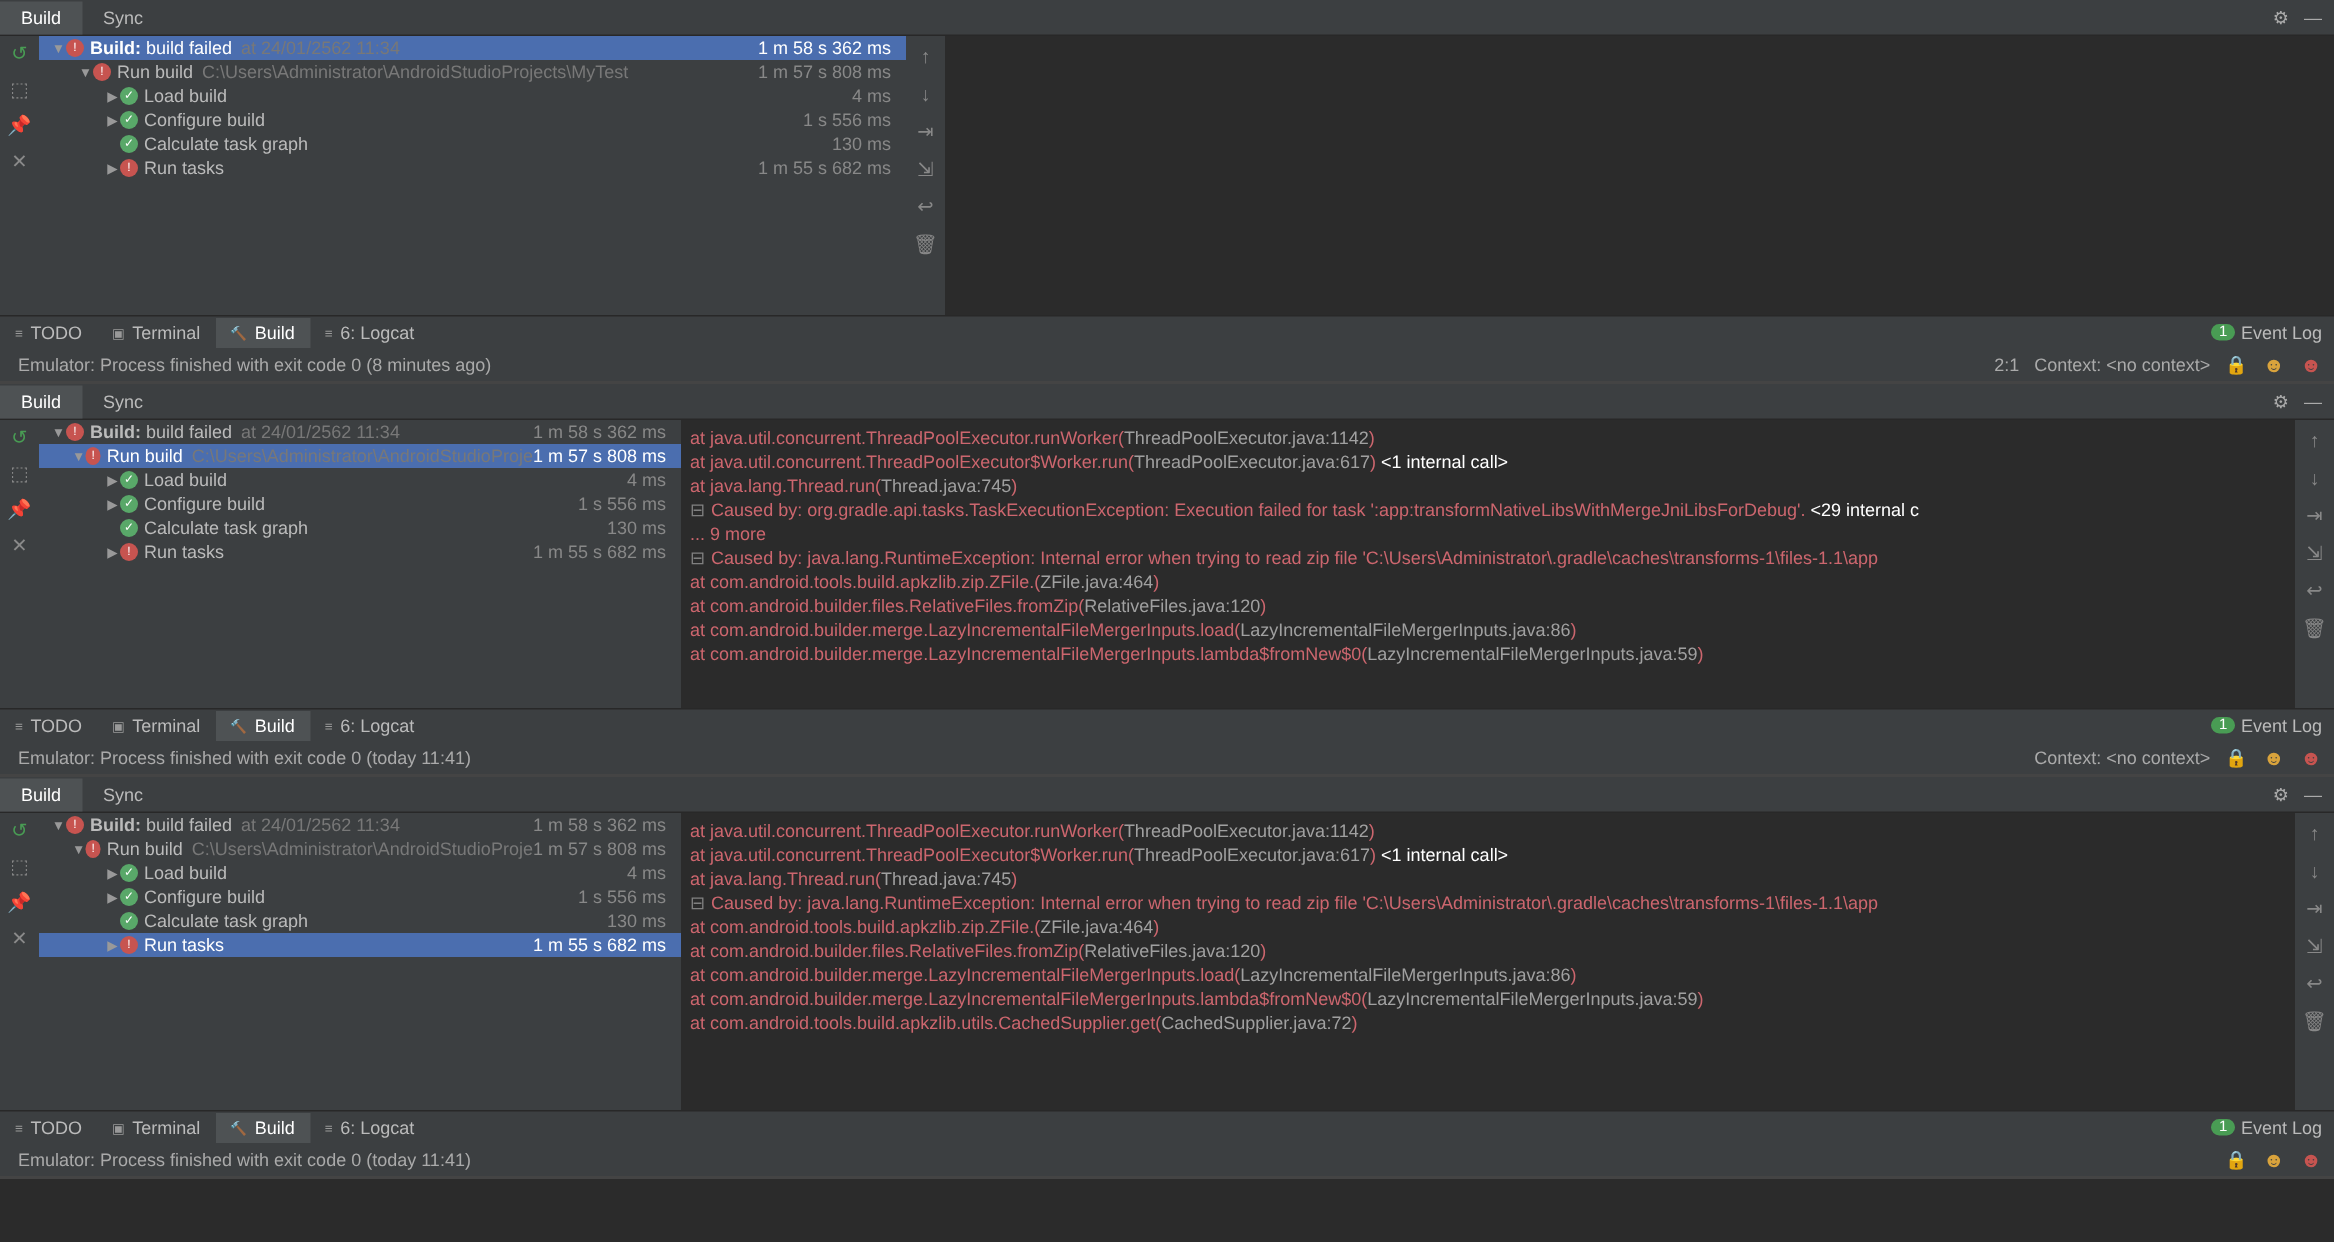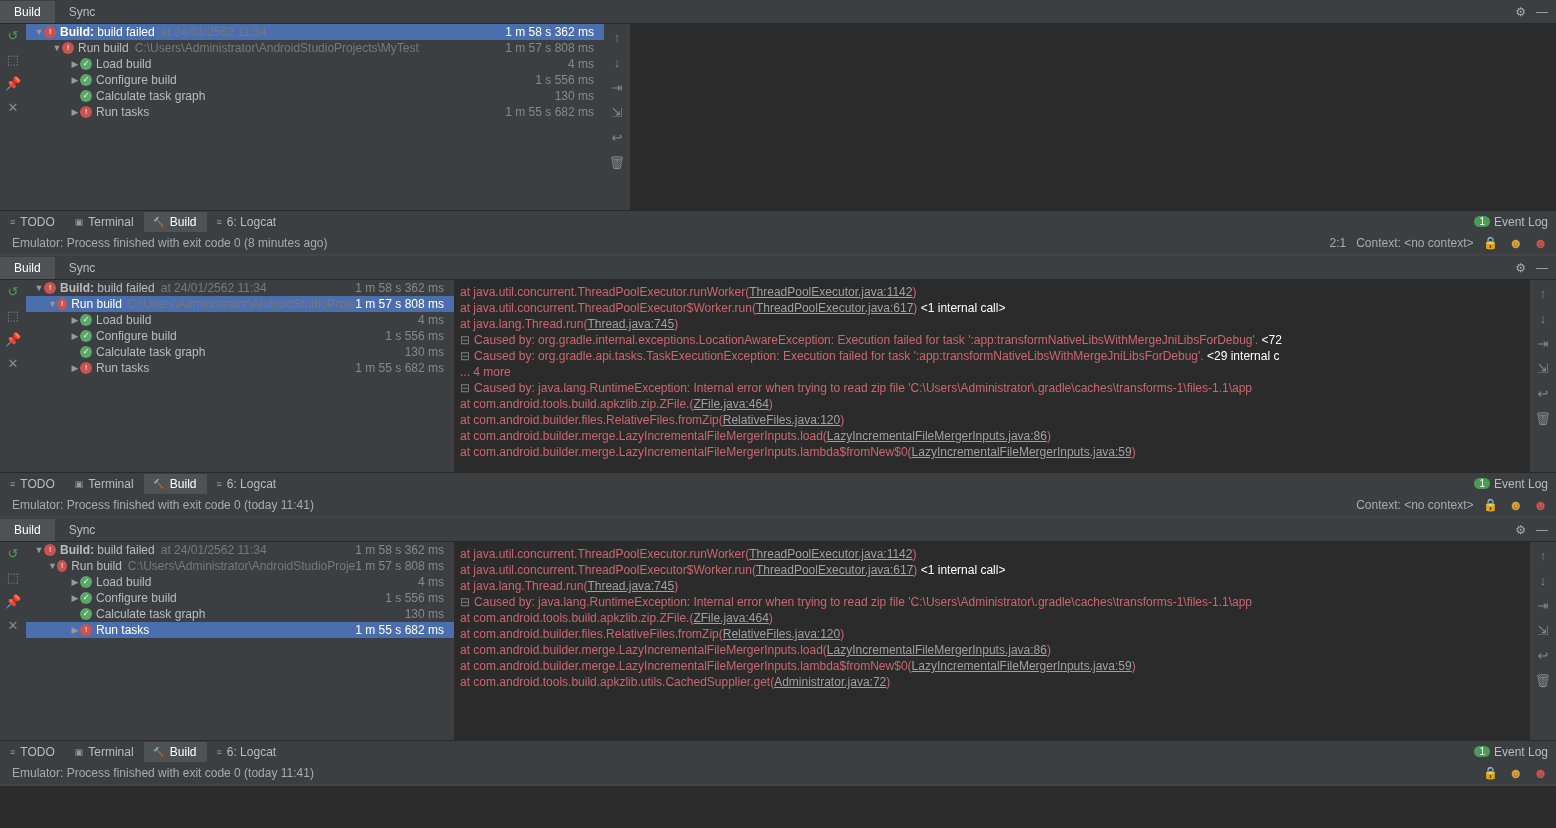--- a/index.html
+++ b/index.html
@@ -22,21 +22,21 @@
 .ic-ok{background:#59a869}
 .tree-label{color:#bbb}
 .tree-row.sel .tree-label{color:#fff}
 .tree-meta{color:#787878;margin-left:6px}
 .tree-time{margin-left:auto;color:#888}
 .tree-row.sel .tree-time{color:#fff}
 .console{flex:1;background:#2b2b2b;padding:4px 6px;font-family:Consolas,monospace;font-size:12px;overflow:hidden;white-space:nowrap}
 .console .ln{color:#cc7832;line-height:16px}
 .console .red{color:#cc666e}
 .console .at{color:#cc666e}
-.console .lnk{color:#a0a0a0;text-decoration:underline}
+.console .lnk{color:#a0a0a0;}
 .console .gray{color:#ffffff}
 .console .fold{color:#808080;margin-right:4px}
 .right-icons{width:26px;background:#3c3f41;display:flex;flex-direction:column;align-items:center;padding-top:6px;gap:10px}
 .right-icons span{color:#888;cursor:pointer;font-size:13px}
 .tabs-bottom{background:#3c3f41;display:flex;align-items:center;height:22px;border-top:1px solid #282828;position:relative}
 .tab-b{padding:3px 10px;color:#bbb;display:flex;align-items:center;gap:5px;cursor:pointer}
 .tab-b.active{background:#4e5254;color:#fff}
 .evlog{position:absolute;right:8px;display:flex;align-items:center;gap:4px}
 .badge{background:#499c54;color:#fff;border-radius:8px;padding:0 5px;font-size:10px}
 .status-bar{background:#3c3f41;height:22px;display:flex;align-items:center;padding:0 12px;color:#aaa;position:relative}
@@ -212,23 +212,22 @@
             <span class="arrow">▶</span>
             <span class="icon-dot ic-err">!</span>
             <span class="tree-label">Run tasks</span>
             <span class="tree-time">1 m 55 s 682 ms</span>
           </div>
         </div>
         <div class="console">
           <div class="ln at"><span>        at java.util.concurrent.ThreadPoolExecutor.runWorker(</span><span class="lnk">ThreadPoolExecutor.java:1142</span><span>)</span></div>
           <div class="ln at"><span>        at java.util.concurrent.ThreadPoolExecutor$Worker.run(</span><span class="lnk">ThreadPoolExecutor.java:617</span><span>) </span><span class="gray">&lt;1 internal call&gt;</span></div>
           <div class="ln at"><span>        at java.lang.Thread.run(</span><span class="lnk">Thread.java:745</span><span>)</span></div>
-          <div class="ln red"><span class="fold">⊟</span><span>Caused by: org.gradle.internal.exceptions.LocationAwareException: Execution failed for task ':app:transformNativeLibsWithMergeJniLibsForDebug'. </span><span class="gray">&lt;72</span></div>
           <div class="ln red"><span class="fold">⊟</span><span>Caused by: org.gradle.api.tasks.TaskExecutionException: Execution failed for task ':app:transformNativeLibsWithMergeJniLibsForDebug'. </span><span class="gray">&lt;29 internal c</span></div>
-          <div class="ln red"><span>     ... 4 more</span></div>
+          <div class="ln red"><span>     ... 9 more</span></div>
           <div class="ln red"><span class="fold">⊟</span><span>Caused by: java.lang.RuntimeException: Internal error when trying to read zip file 'C:\Users\Administrator\.gradle\caches\transforms-1\files-1.1\app</span></div>
           <div class="ln at"><span>        at com.android.tools.build.apkzlib.zip.ZFile.<init>(</init></span><span class="lnk">ZFile.java:464</span><span>)</span></div>
           <div class="ln at"><span>        at com.android.builder.files.RelativeFiles.fromZip(</span><span class="lnk">RelativeFiles.java:120</span><span>)</span></div>
           <div class="ln at"><span>        at com.android.builder.merge.LazyIncrementalFileMergerInputs.load(</span><span class="lnk">LazyIncrementalFileMergerInputs.java:86</span><span>)</span></div>
           <div class="ln at"><span>        at com.android.builder.merge.LazyIncrementalFileMergerInputs.lambda$fromNew$0(</span><span class="lnk">LazyIncrementalFileMergerInputs.java:59</span><span>)</span></div>
         </div>
         <div class="right-icons">
           <span>↑</span>
           <span>↓</span>
           <span>⇥</span>
@@ -333,21 +332,21 @@
         </div>
         <div class="console">
           <div class="ln at"><span>        at java.util.concurrent.ThreadPoolExecutor.runWorker(</span><span class="lnk">ThreadPoolExecutor.java:1142</span><span>)</span></div>
           <div class="ln at"><span>        at java.util.concurrent.ThreadPoolExecutor$Worker.run(</span><span class="lnk">ThreadPoolExecutor.java:617</span><span>) </span><span class="gray">&lt;1 internal call&gt;</span></div>
           <div class="ln at"><span>        at java.lang.Thread.run(</span><span class="lnk">Thread.java:745</span><span>)</span></div>
           <div class="ln red"><span class="fold">⊟</span><span>Caused by: java.lang.RuntimeException: Internal error when trying to read zip file 'C:\Users\Administrator\.gradle\caches\transforms-1\files-1.1\app</span></div>
           <div class="ln at"><span>        at com.android.tools.build.apkzlib.zip.ZFile.<init>(</init></span><span class="lnk">ZFile.java:464</span><span>)</span></div>
           <div class="ln at"><span>        at com.android.builder.files.RelativeFiles.fromZip(</span><span class="lnk">RelativeFiles.java:120</span><span>)</span></div>
           <div class="ln at"><span>        at com.android.builder.merge.LazyIncrementalFileMergerInputs.load(</span><span class="lnk">LazyIncrementalFileMergerInputs.java:86</span><span>)</span></div>
           <div class="ln at"><span>        at com.android.builder.merge.LazyIncrementalFileMergerInputs.lambda$fromNew$0(</span><span class="lnk">LazyIncrementalFileMergerInputs.java:59</span><span>)</span></div>
-          <div class="ln at"><span>        at com.android.tools.build.apkzlib.utils.CachedSupplier.get(</span><span class="lnk">Administrator.java:72</span><span>)</span></div>
+          <div class="ln at"><span>        at com.android.tools.build.apkzlib.utils.CachedSupplier.get(</span><span class="lnk">CachedSupplier.java:72</span><span>)</span></div>
         </div>
         <div class="right-icons">
           <span>↑</span>
           <span>↓</span>
           <span>⇥</span>
           <span>⇲</span>
           <span>↩</span>
           <span>🗑</span>
         </div>
       </div>

